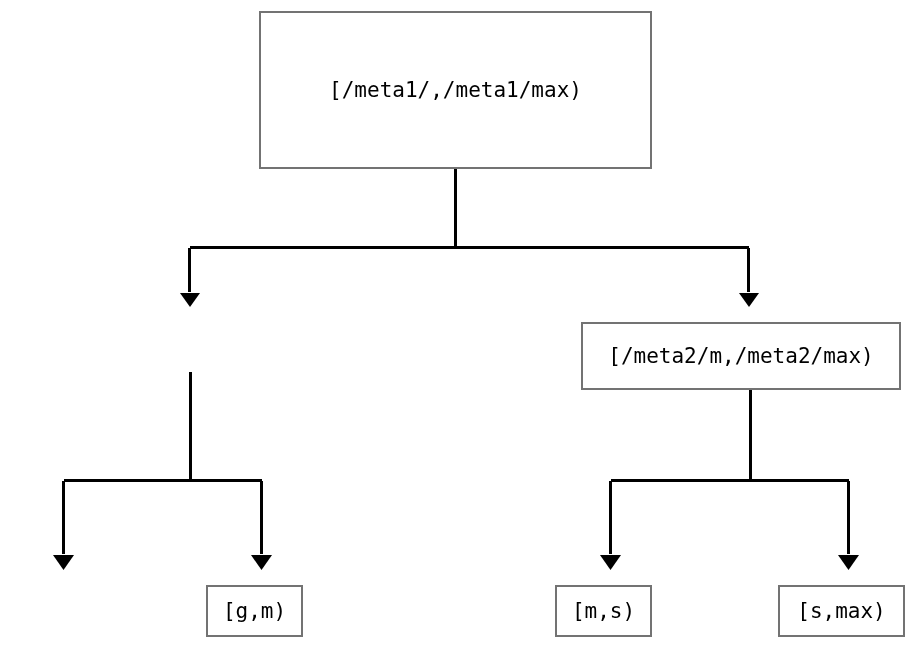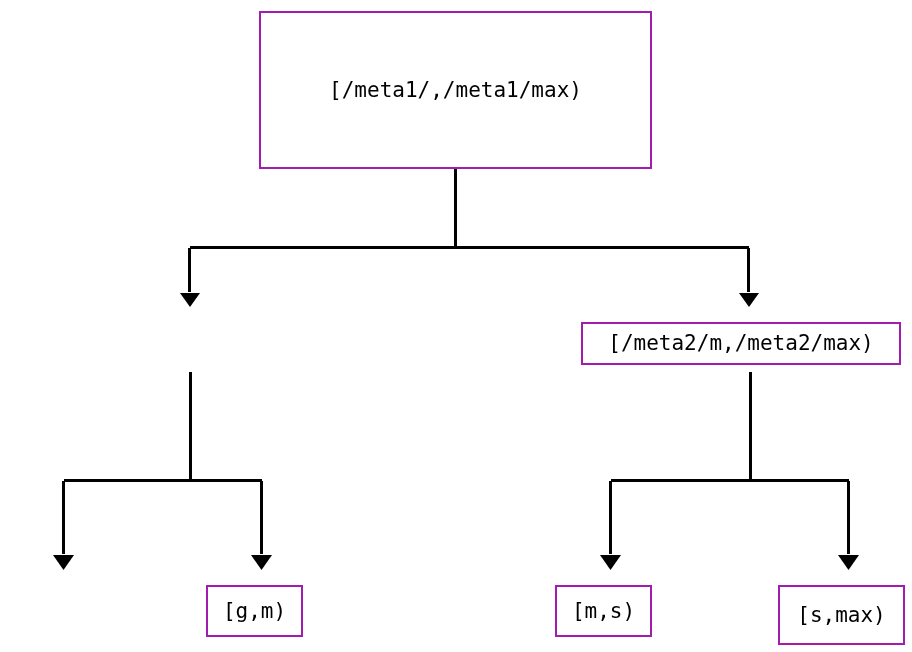--- a/index.html
+++ b/index.html
@@ -20,41 +20,41 @@
     left: 0;
     top: 0;
     width: 912px;
     height: 652px;
     pointer-events: none;
   }
   .node {
     position: absolute;
     box-sizing: border-box;
     background: #ffffff;
-    border: 2px solid #a21caf;
+    border: 2px solid #737373;
     display: flex;
     align-items: center;
     justify-content: center;
     z-index: 2;
   }
   .node-label {
     font-family: "DejaVu Sans Mono", "Liberation Mono", monospace;
     font-size: 21px;
     line-height: 1;
     color: #000000;
     white-space: pre;
     letter-spacing: 0px;
   }
   .node-root     { left: 259px; top: 11px;  width: 393px; height: 158px; }
   .node-mid-l    { left: 21px;  top: 322px; width: 327px; height: 50px;  }
-  .node-mid-r    { left: 581px; top: 322px; width: 320px; height: 43px;  }
+  .node-mid-r    { left: 581px; top: 322px; width: 320px; height: 68px;  }
   .node-leaf-1   { left: 8px;   top: 585px; width: 97px;  height: 52px;  }
   .node-leaf-2   { left: 206px; top: 585px; width: 97px;  height: 52px;  }
   .node-leaf-3   { left: 555px; top: 585px; width: 97px;  height: 52px;  }
-  .node-leaf-4   { left: 778px; top: 585px; width: 127px; height: 60px;  }
+  .node-leaf-4   { left: 778px; top: 585px; width: 127px; height: 52px;  }
 </style>
 </head>
 <body>
 
 <div id="canvas">
 
   <svg id="edges" viewBox="0 0 912 652" width="912" height="652">
     <g stroke="#000000" stroke-width="3" fill="none" shape-rendering="crispEdges">
 
       <path d="M 455.5 169 L 455.5 247.5"></path>

